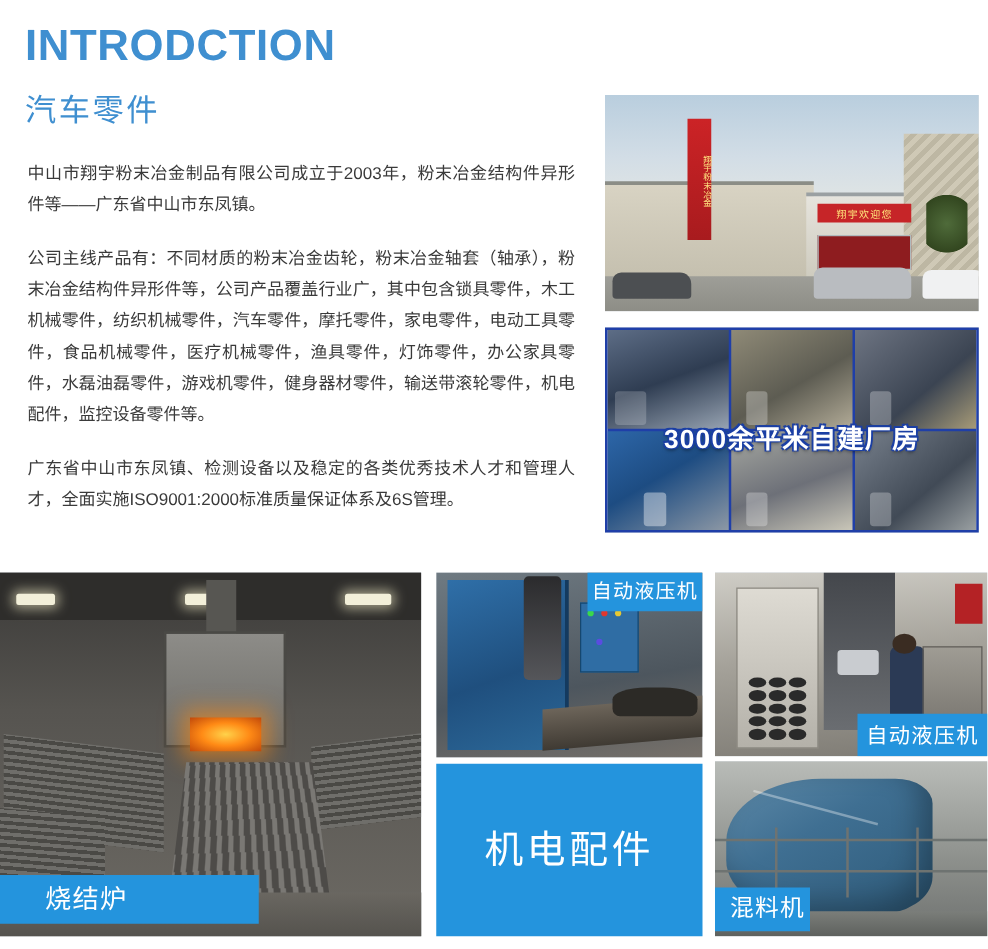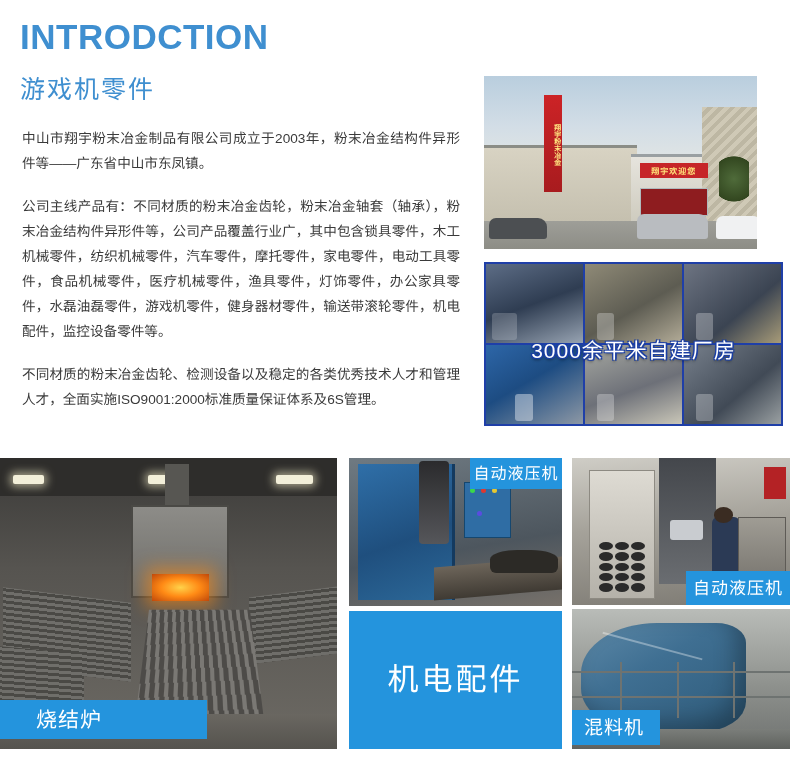--- a/index.html
+++ b/index.html
@@ -76,21 +76,21 @@
     color: #ffffff;
     font-size: 17px;
     line-height: 1;
     letter-spacing: 1px;
     display: flex;
     align-items: center;
     white-space: nowrap;
   }
 
   
-  #photo-exterior { left: 484px; top: 76px; width: 273px; height: 173px; font-weight: bold; }
+  #photo-exterior { left: 484px; top: 76px; width: 299px; height: 173px; }
   .sky {
     position: absolute; left: 0; top: 0; right: 0; height: 52%;
     background: linear-gradient(180deg,#b9cede 0%, #d2dde6 55%, #e2e6e4 100%);
   }
   .bldg-a {
     position: absolute; left: 0; top: 40%; width: 56%; height: 46%;
     background: linear-gradient(180deg,#d8d3c3 0%, #c4bfae 100%);
     border-top: 3px solid #8b8d86;
   }
   .bldg-b {
@@ -146,21 +146,21 @@
   .cell.k5 { background: linear-gradient(160deg,#a7a9a2 0%,#6d7078 55%,#c9c6b8 100%); }
   .cell.k6 { background: linear-gradient(140deg,#77808c 0%,#414a56 60%,#9aa0a2 100%); }
   .cell::after {
     content: ""; position: absolute; left: 12%; bottom: 4%;
     width: 18%; height: 34%; background: rgba(255,255,255,0.28); border-radius: 3px;
   }
   .cell.k1::after { left: 6%; width: 26%; background: rgba(255,255,255,0.2); }
   .cell.k4::after { left: 30%; background: rgba(255,255,255,0.4); }
   .collage-caption {
     position: absolute; left: 0; right: 0; top: 44%;
-    text-align: center; font-size: 21px; font-weight: normal;
+    text-align: center; font-size: 21px; font-weight: bold;
     color: #ffffff; letter-spacing: 1px;
     text-shadow: -1.4px -1.4px 0 #1b3fa4, 1.4px -1.4px 0 #1b3fa4,
                  -1.4px 1.4px 0 #1b3fa4,  1.4px 1.4px 0 #1b3fa4,
                   0 2px 3px rgba(0,0,0,0.5);
     white-space: nowrap;
   }
 
   
   #photo-furnace { left: 0px; top: 458px; width: 337px; height: 291px; }
   .shop-dark { position: absolute; inset: 0; background: linear-gradient(180deg,#3b3a38 0%,#565450 38%,#6d6a64 100%); }
@@ -245,35 +245,35 @@
     border-radius: 46% 18% 28% 40%;
     box-shadow: inset -10px -10px 22px rgba(0,0,0,0.28);
   }
   .mixer-seam { position: absolute; left: 12%; top: 20%; width: 62%; height: 2px; background: rgba(255,255,255,0.35); transform: rotate(15deg); }
   .rail { position: absolute; left: 0; right: 0; height: 2px; background: #6e7371; }
   .rail.r1 { top: 44%; }
   .rail.r2 { top: 62%; }
   .post { position: absolute; top: 38%; width: 2px; height: 40%; background: #6e7371; }
   .post.p1 { left: 22%; } .post.p2 { left: 48%; } .post.p3 { left: 74%; }
   .mixer-floor { position: absolute; left: 0; right: 0; bottom: 0; height: 14%; background: linear-gradient(180deg,#7b7e7a 0%,#5e615e 100%); }
-  #chip-mixer { left: 0px; bottom: 4px; width: 88px; height: 35px; padding-left: 12px; font-size: 19px; }
+  #chip-mixer { left: 0px; bottom: 4px; width: 76px; height: 35px; padding-left: 12px; font-size: 19px; }
 </style>
 </head>
 <body>
 
 <div class="page">
 
   <div class="title-en">INTRODCTION</div>
 
-  <div class="title-cn">游戏机零件</div>
+  <div class="title-cn">汽车零件</div>
 
   <div class="copy">
     <p>中山市翔宇粉末冶金制品有限公司成立于2003年，粉末冶金结构件异形件等——广东省中山市东凤镇。</p>
     <p>公司主线产品有：不同材质的粉末冶金齿轮，粉末冶金轴套（轴承），粉末冶金结构件异形件等，公司产品覆盖行业广，其中包含锁具零件，木工机械零件，纺织机械零件，汽车零件，摩托零件，家电零件，电动工具零件，食品机械零件，医疗机械零件，渔具零件，灯饰零件，办公家具零件，水磊油磊零件，游戏机零件，健身器材零件，输送带滚轮零件，机电配件，监控设备零件等。</p>
-    <p>不同材质的粉末冶金齿轮、检测设备以及稳定的各类优秀技术人才和管理人才，全面实施ISO9001:2000标准质量保证体系及6S管理。</p>
+    <p>广东省中山市东凤镇、检测设备以及稳定的各类优秀技术人才和管理人才，全面实施ISO9001:2000标准质量保证体系及6S管理。</p>
   </div>
 
   <div class="photo" id="photo-exterior">
     <div class="scene">
       <div class="sky"></div>
       <div class="bldg-a"></div>
       <div class="bldg-b"></div>
       <div class="bldg-c"></div>
       <div class="tree"></div>
       <div class="banner-v">翔宇粉末冶金</div>

